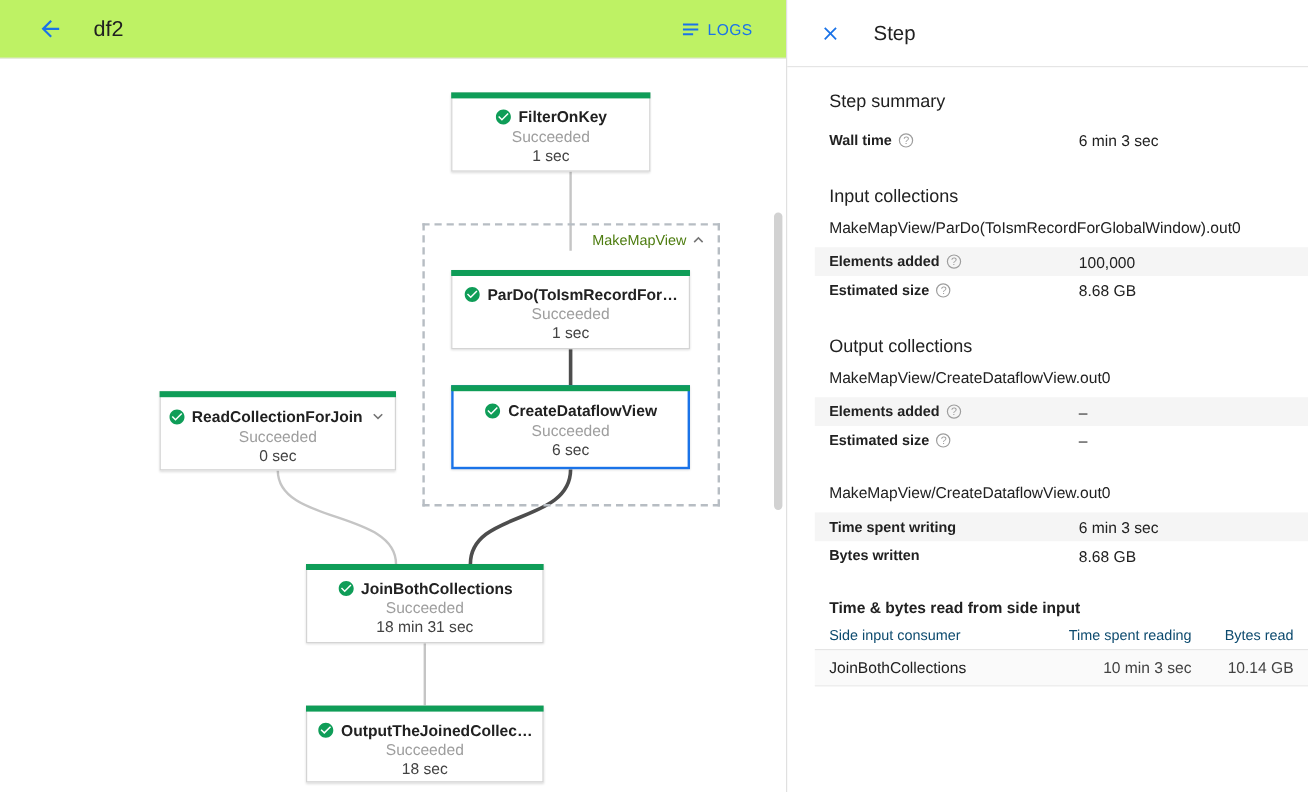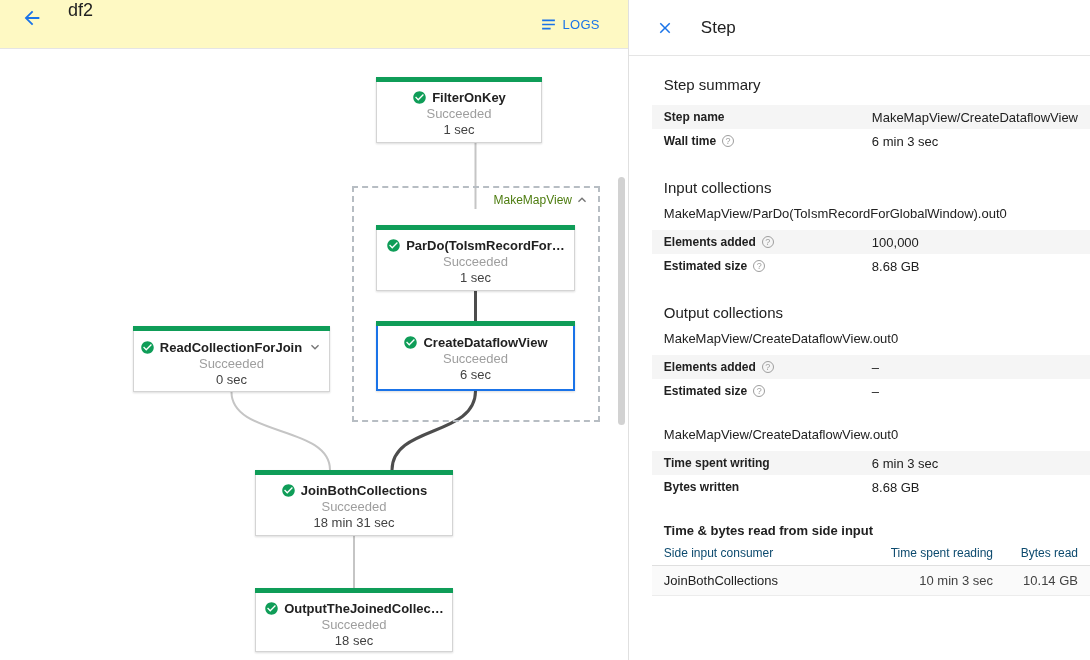--- a/index.html
+++ b/index.html
@@ -1,21 +1,21 @@
 <!DOCTYPE html>
 <html><head>
 <meta charset="utf-8">
 <style>
   * { margin:0; padding:0; box-sizing:border-box; }
   body { font-family:"Liberation Sans", sans-serif; background:#fff; }
   .app { width:1090px; height:660px; display:flex; overflow:hidden; background:#fff; }
 
   
   .left-col { width:655px; display:flex; flex-direction:column; }
-  .top-bar { height:49px; display:flex; border-bottom:1px solid #e5e5e5; padding:0 28px 0 14px; background:#fef9c3; flex-shrink:0; }
+  .top-bar { height:49px; display:flex; align-items:center; border-bottom:1px solid #e5e5e5; padding:0 28px 0 24px; background:#bef264; flex-shrink:0; }
   .back-btn { width:36px; height:36px; border:none; background:transparent; cursor:pointer; display:flex; align-items:center; justify-content:center; }
   .back-btn svg { width:22px; height:22px; fill:#1a73e8; }
   .job-title { font-size:18px; color:#212121; margin-left:18px; }
   .logs-btn { margin-left:auto; border:none; background:transparent; color:#1a73e8; font-size:13px; font-weight:normal; letter-spacing:.3px; display:flex; align-items:center; gap:6px; cursor:pointer; font-family:"Liberation Sans",sans-serif; }
   .logs-btn svg { width:17px; height:17px; fill:#1a73e8; }
 
   
   .graph-pane { position:relative; flex:1; background:#fff; overflow:hidden; }
   .edges { position:absolute; left:0; top:0; }
   .group-box { position:absolute; left:352px; top:137px; width:248px; height:236px; border:2px dashed #b7bdc3; }
@@ -196,26 +196,20 @@
             <path d="M19 6.41L17.59 5 12 10.59 6.41 5 5 6.41 10.59 12 5 17.59 6.41 19 12 13.41 17.59 19 19 17.59 13.41 12z"></path>
           </svg>
       </button>
       <span class="pane-title">Step</span>
     </div>
 
     <div class="pane-body">
 
       <div class="section">
         <h2 class="section-heading">Step summary</h2>
-        <div class="kv-row alt">
-          <span class="kv-label-wrap">
-              <span class="kv-label">Step name</span>
-            </span>
-          <span class="kv-value">MakeMapView/CreateDataflowView</span>
-        </div>
         <div class="kv-row">
           <span class="kv-label-wrap">
               <span class="kv-label">Wall time</span>
               <span class="help-icon"></span>
             </span>
           <span class="kv-value">6 min 3 sec</span>
         </div>
       </div>
 
       <div class="section">

